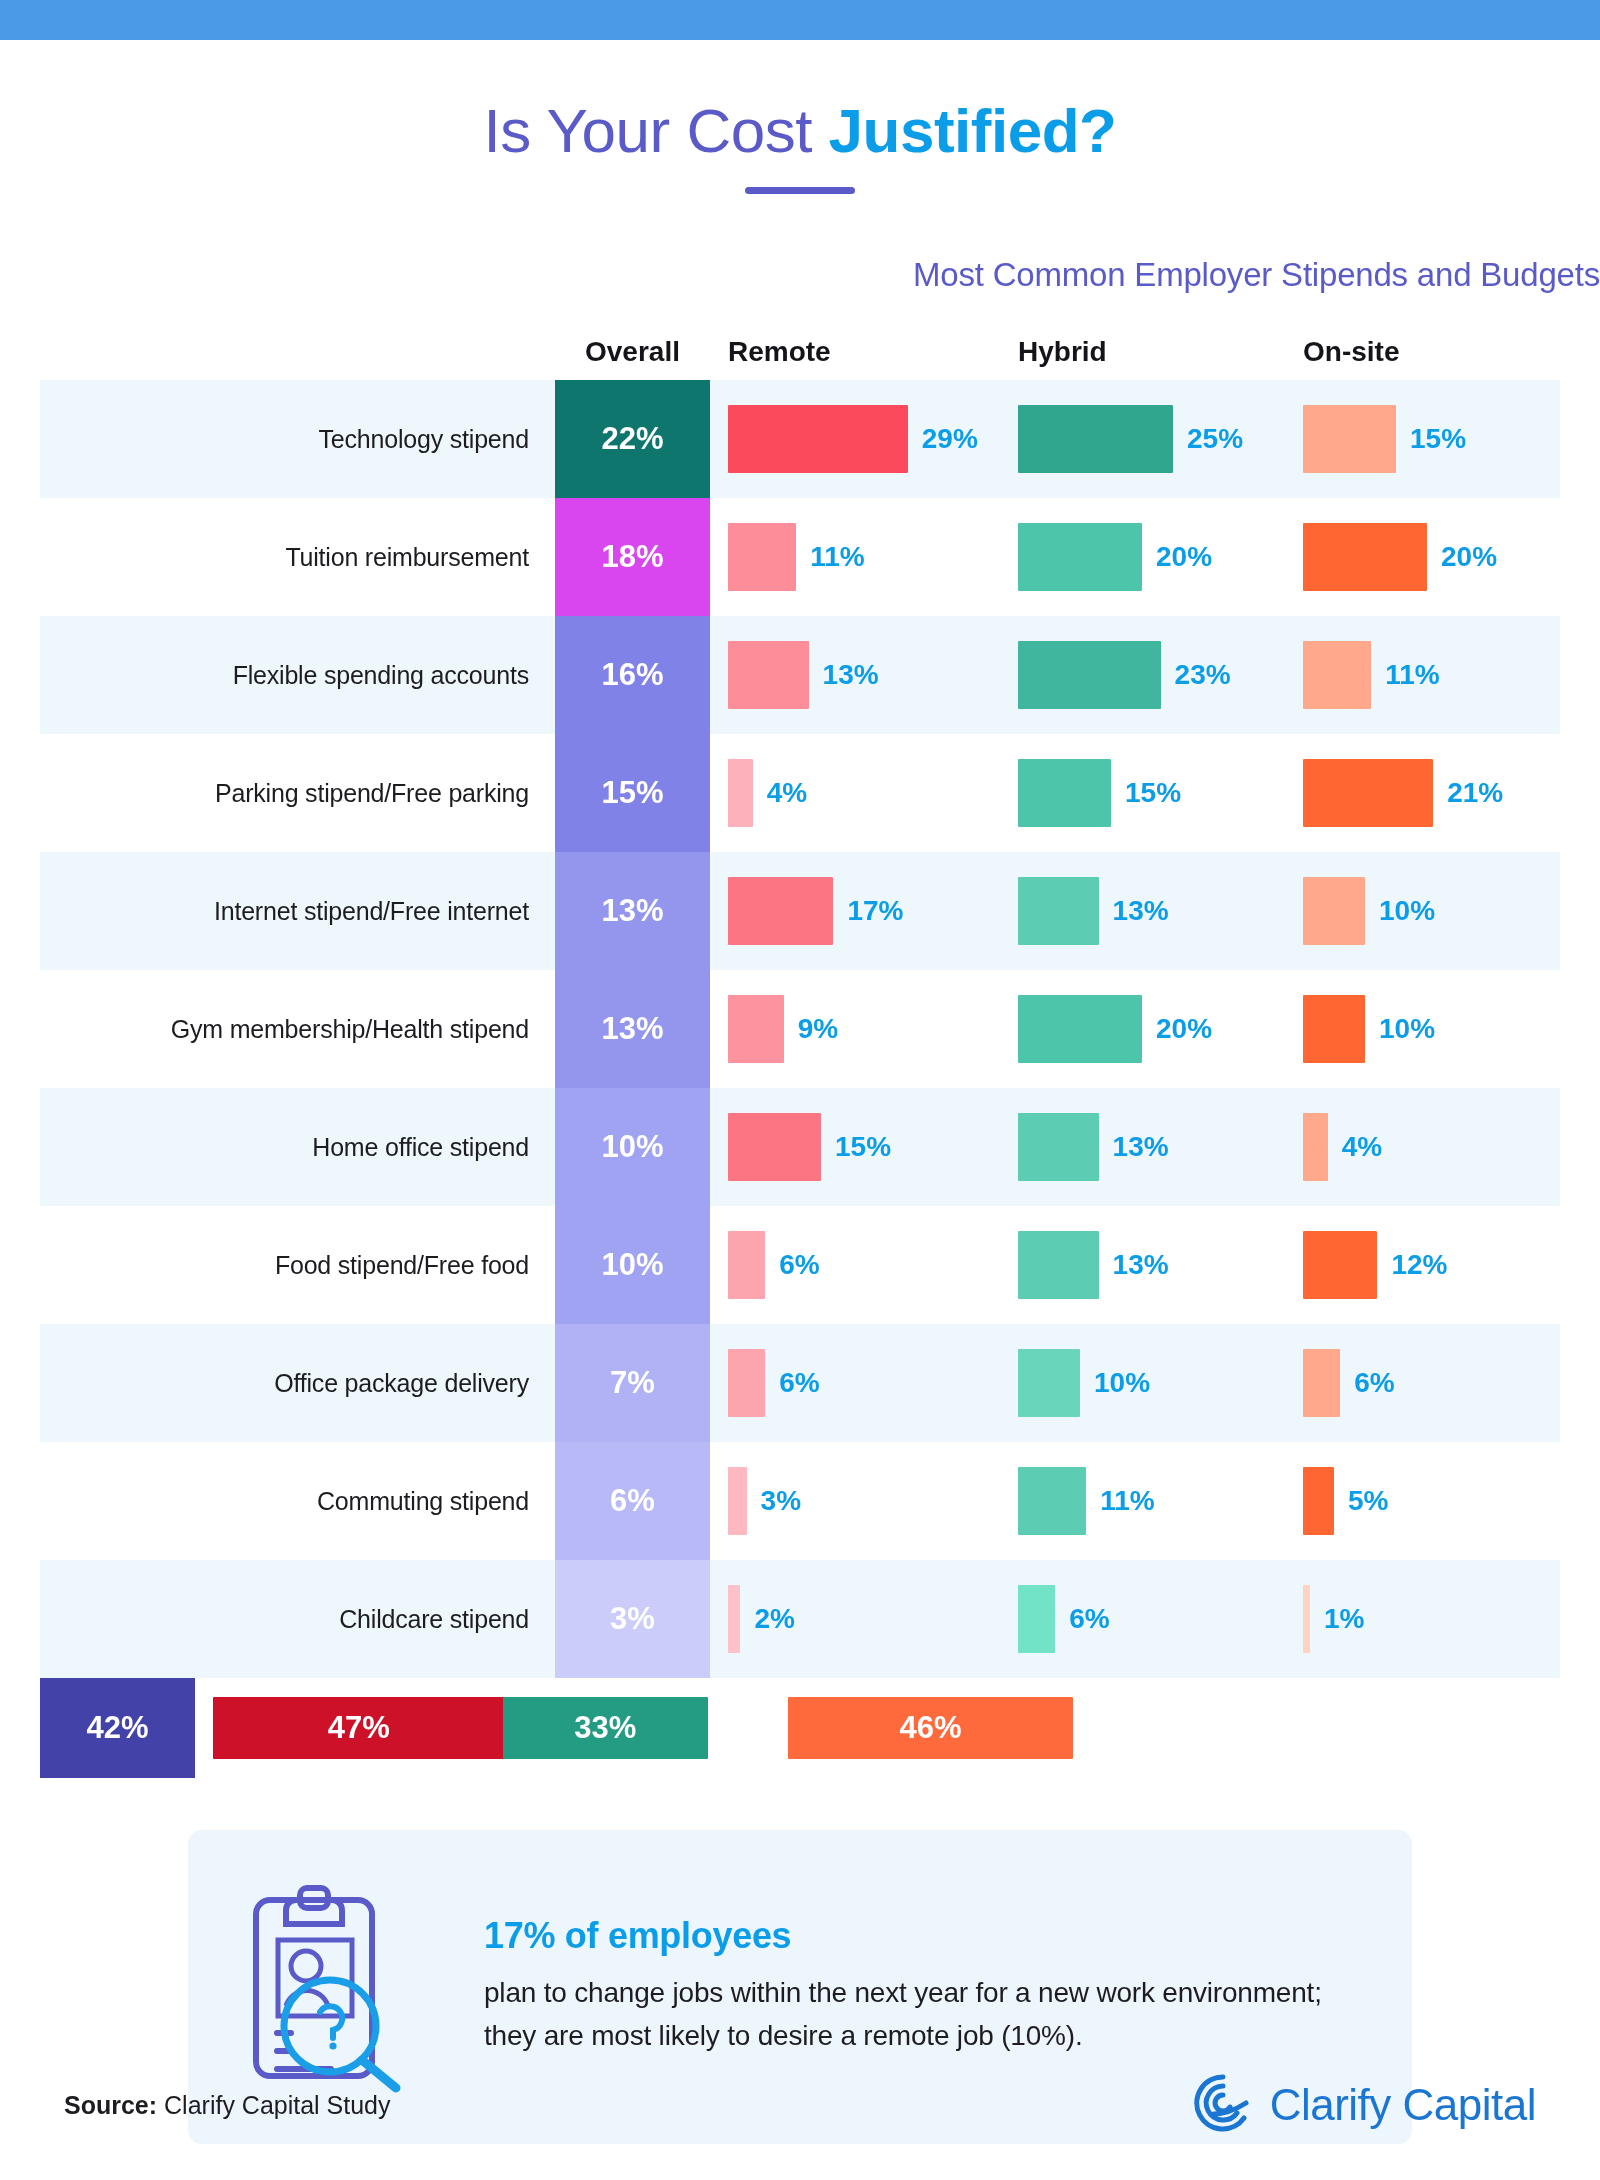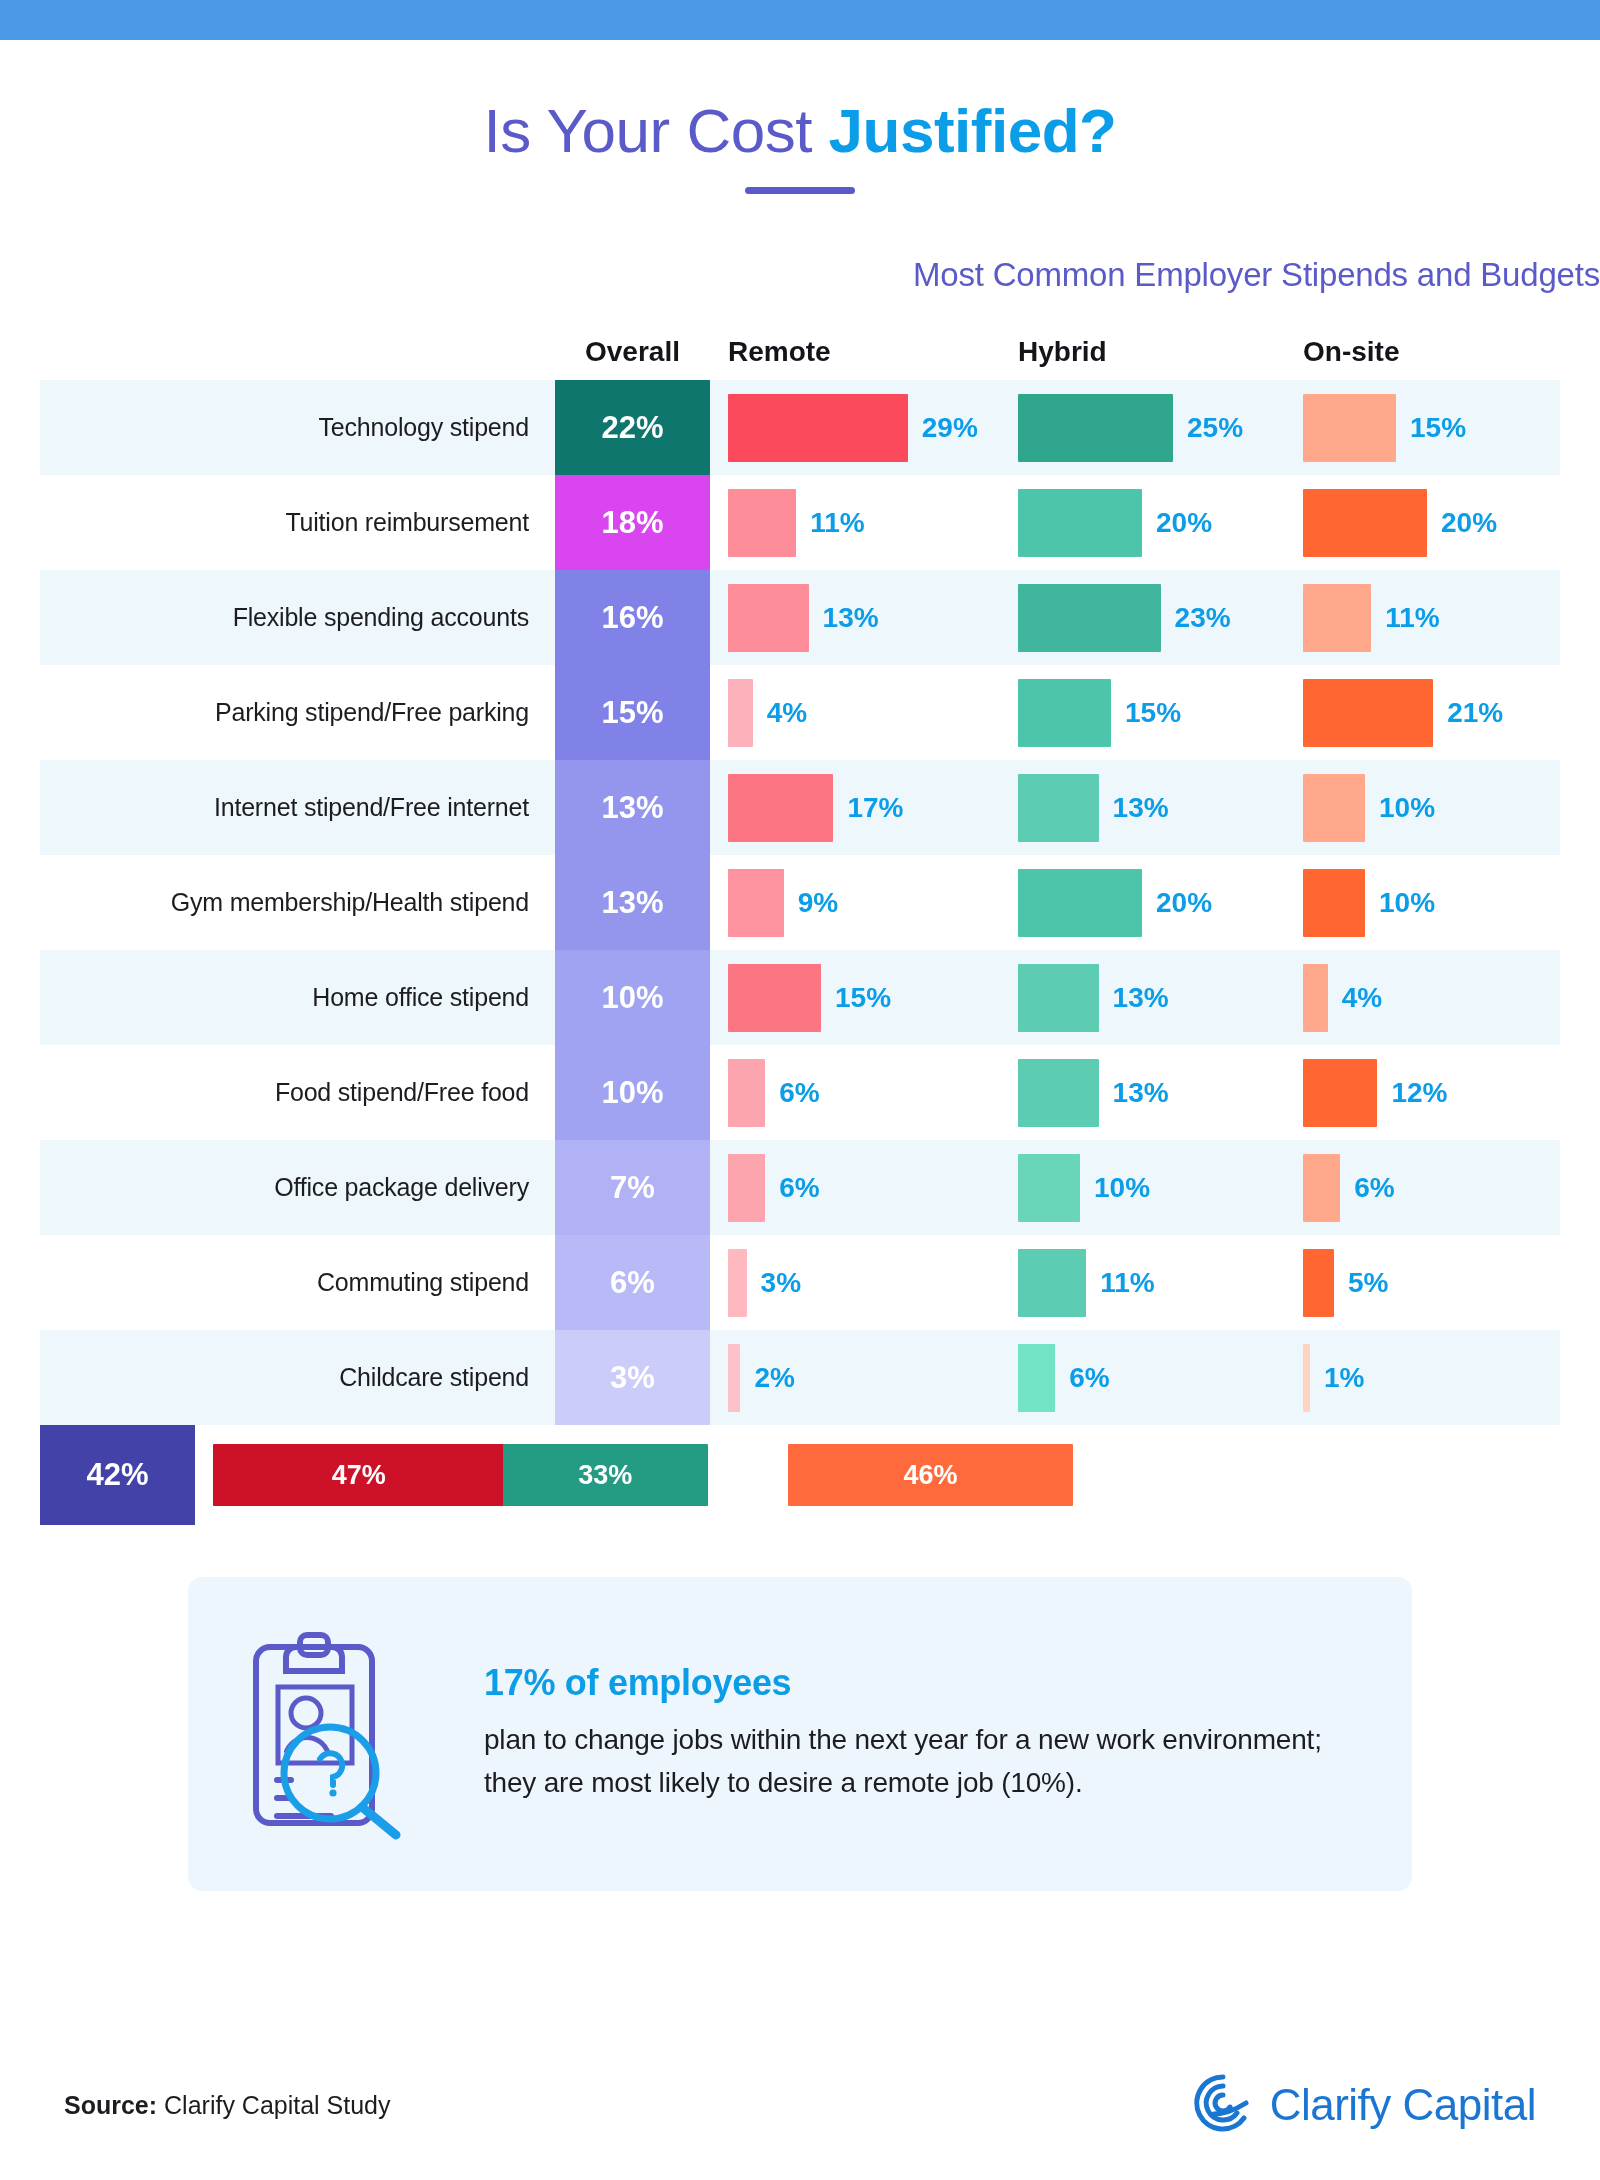--- a/index.html
+++ b/index.html
@@ -94,21 +94,21 @@
     width: 155px;
     top: 52px;
     bottom: 0;
     z-index: 0;
   }
 
   .rows { position: relative; z-index: 1; }
 
   .row {
     display: flex;
-    height: 95px;
+    height: 118px;
     align-items: center;
   }
   .row.alt { background: #eef7fb; }
   .row.total { background: #ffffff; height: 100px; }
 
   .rlabel {
     width: 515px;
     flex: 0 0 515px;
     text-align: right;
     padding-right: 26px;
@@ -155,21 +155,21 @@
     white-space: nowrap;
   }
 
   
   .row.total .bar {
     display: flex;
     align-items: center;
     justify-content: center;
   }
   .row.total .bar .inval {
-    font-size: 27px;
+    font-size: 31px;
     font-weight: 700;
     color: #ffffff;
   }
 
   
   .callout {
     margin: 52px 188px 0 188px;
     width: 1224px;
     background: #eef6fd;
     border-radius: 14px;

